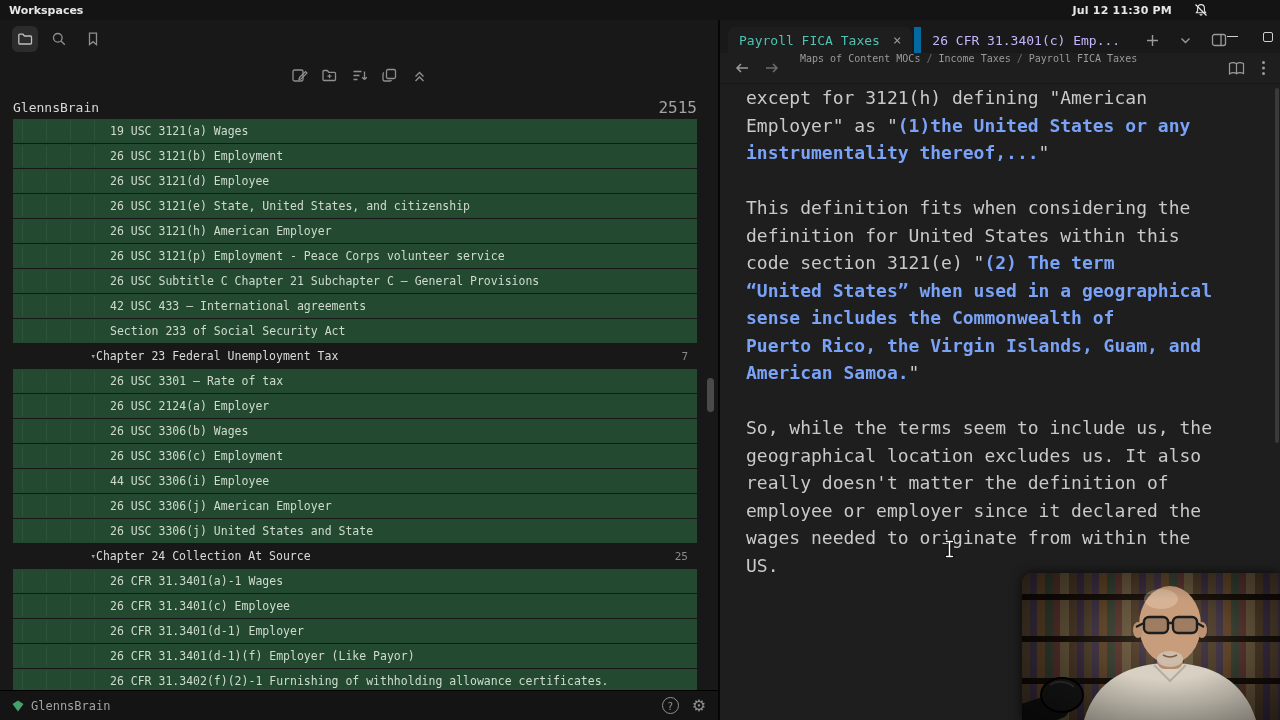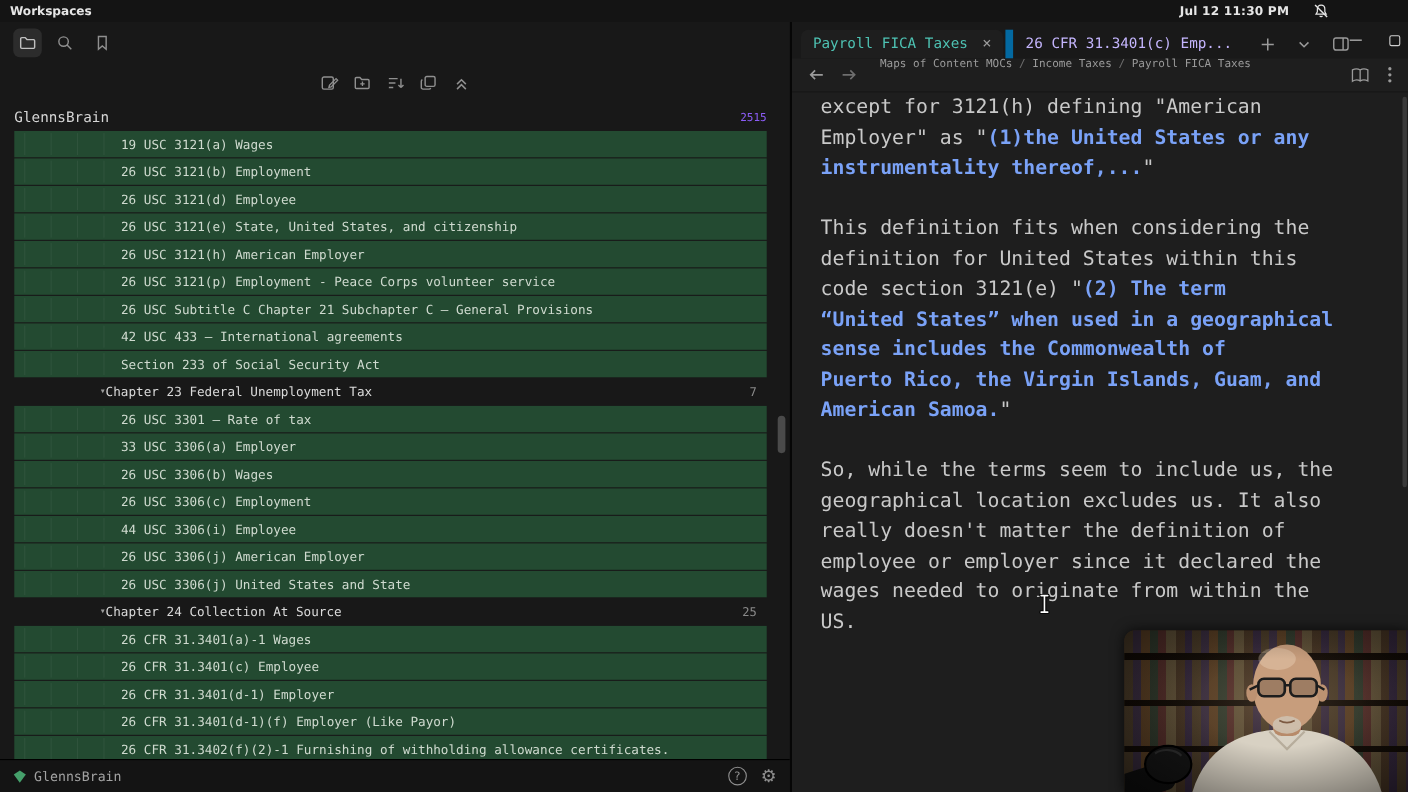--- a/index.html
+++ b/index.html
@@ -28,21 +28,21 @@
   
   .ribbon { position:absolute; top:6px; left:12px; display:flex; gap:8px; }
   .rbtn { width:26px; height:26px; border-radius:6px; display:flex; align-items:center; justify-content:center; color:#8f8f8f; }
   .rbtn.active { background:#2c2c2c; color:#c0c0c0; }
   
   .pane-toolbar { position:absolute; top:46px; left:0; right:0; height:18px; display:flex; justify-content:center; gap:12px; color:#8f8f8f; }
   .tbtn { width:18px; height:18px; display:flex; align-items:center; justify-content:center; }
   
   .pane-header { position:absolute; top:76px; left:13px; right:21px; height:22px; display:flex; align-items:center; }
   .pane-header .title { color:#d6d6d6; font-size:13px; }
-  .pane-header .count { margin-left:auto; color:#8b5cf6; font-size:10px; }
+  .pane-header .count { margin-left:auto; color:#a3a3a3; font-size:16px; }
   
   .tree { position:absolute; top:99px; left:0; right:0; bottom:30px; overflow:hidden; }
   .tree-row { height:24px; margin-bottom:1px; display:flex; align-items:center; font-size:11.5px; position:relative; }
   .tree-row.leaf { margin-left:13px; margin-right:21px; background:var(--row-green,#234a31); color:var(--row-text,#cfdacf); padding-left:97px; }
   .tree-row.leaf .guides i { position:absolute; top:2px; bottom:2px; width:1px; background:rgba(255,255,255,0.055); }
   .tree-row.leaf .guides i:nth-child(1){left:9px} .tree-row.leaf .guides i:nth-child(2){left:33px}
   .tree-row.leaf .guides i:nth-child(3){left:57px} .tree-row.leaf .guides i:nth-child(4){left:81px}
   .tree-row.leaf .llabel { white-space:nowrap; overflow:hidden; }
   .tree-row.folder { padding-left:82px; color:#dadada; }
   .tree-row.folder .chev { width:14px; color:#9a9a9a; font-size:9px; }
@@ -265,21 +265,21 @@
             </span>
             <span class="llabel">26 USC 3301 – Rate of tax</span>
           </div>
           <div class="tree-row leaf">
             <span class="guides">
               <i></i>
               <i></i>
               <i></i>
               <i></i>
             </span>
-            <span class="llabel">33 USC 3306(a) Employer</span>
+            <span class="llabel">26 USC 2124(a) Employer</span>
           </div>
           <div class="tree-row leaf">
             <span class="guides">
               <i></i>
               <i></i>
               <i></i>
               <i></i>
             </span>
             <span class="llabel">26 USC 3306(b) Wages</span>
           </div>

